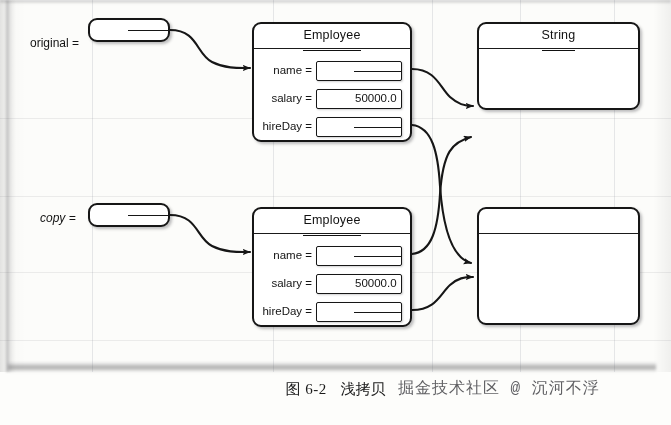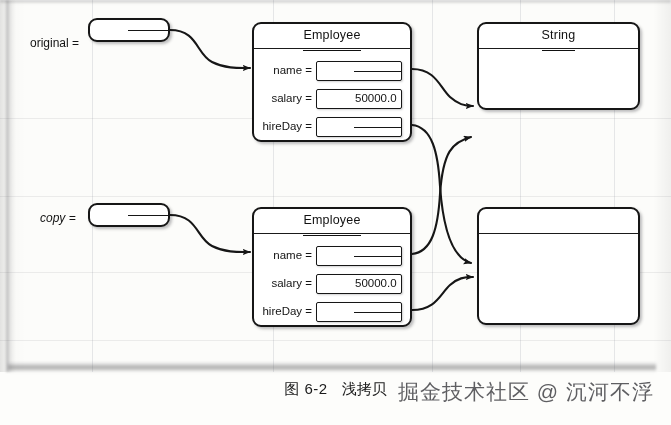--- a/index.html
+++ b/index.html
@@ -144,32 +144,32 @@
     overflow: visible;
     pointer-events: none;
   }
 
   
   #caption {
     position: absolute;
     left: 0; top: 380px;
     width: 671px;
     text-align: center;
-    font-family: Liberation Sans, sans-serif;
+    font-family: Liberation Serif, serif;
     font-size: 15px;
     color: #1b1b1b;
   }
   #caption .fignum { letter-spacing: 0.5px; }
   #caption .figtext { margin-left: 10px; }
 
   #wm-main {
     position: absolute;
     left: 398px; top: 378px;
-    font-family: Liberation Sans, sans-serif;
-    font-size: 21px;
+    font-family: Liberation Mono, monospace;
+    font-size: 16px;
     color: rgba(55,55,60,0.80);
     white-space: nowrap;
     letter-spacing: 1px;
   }
   #wm-sub {
     position: absolute;
     left: 505px; top: 404px;
     font-family: "DejaVu Sans", sans-serif;
     font-size: 12px;
     color: rgba(120,120,128,0.40);

